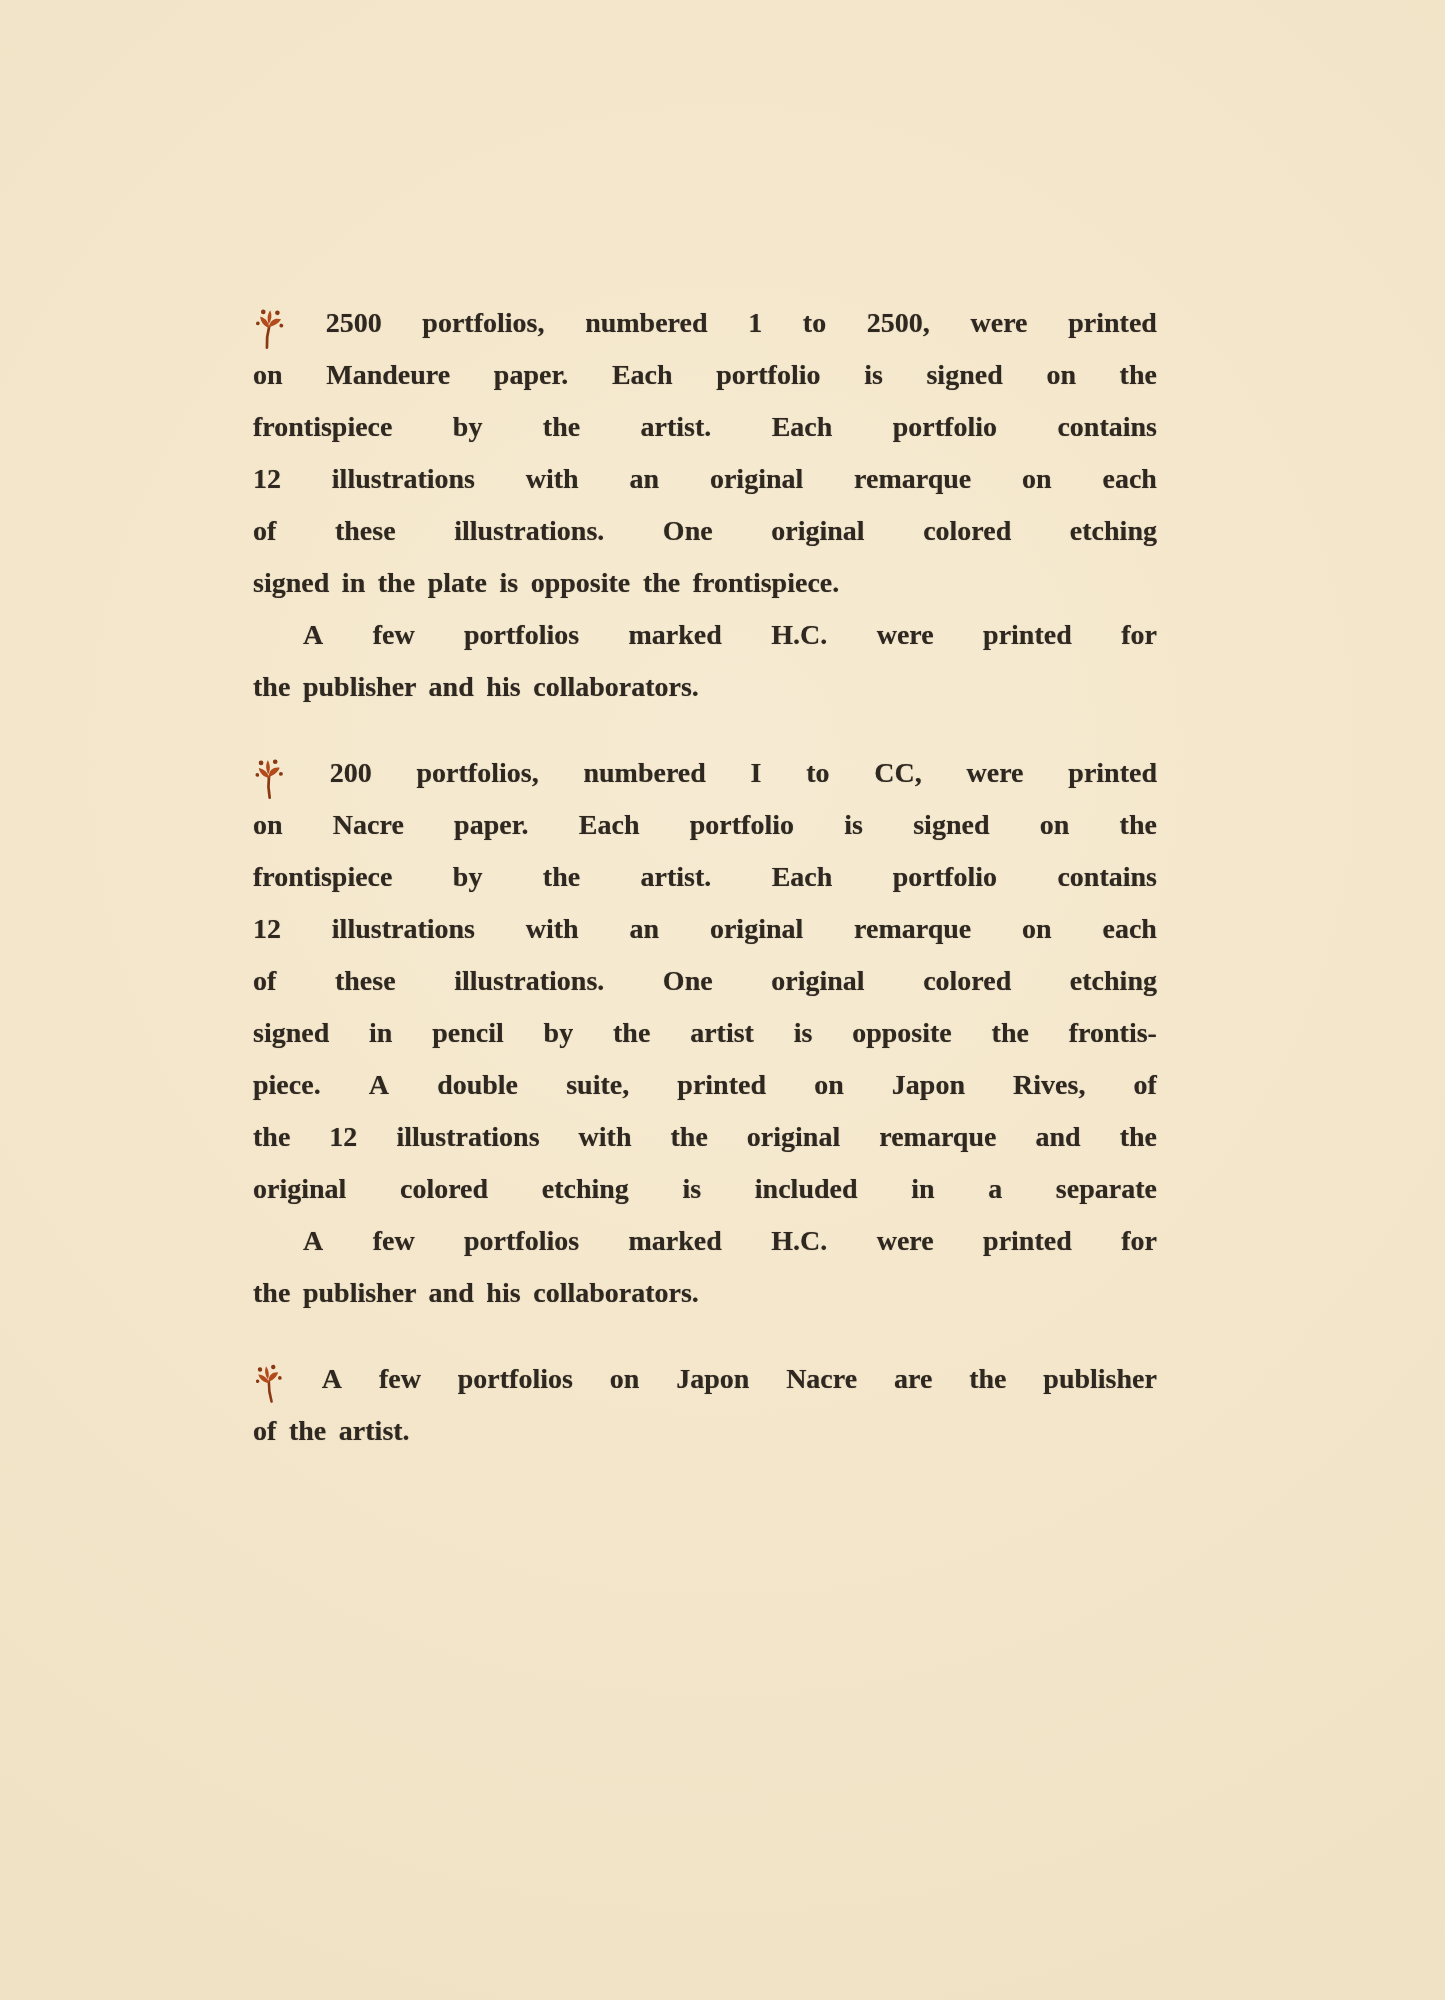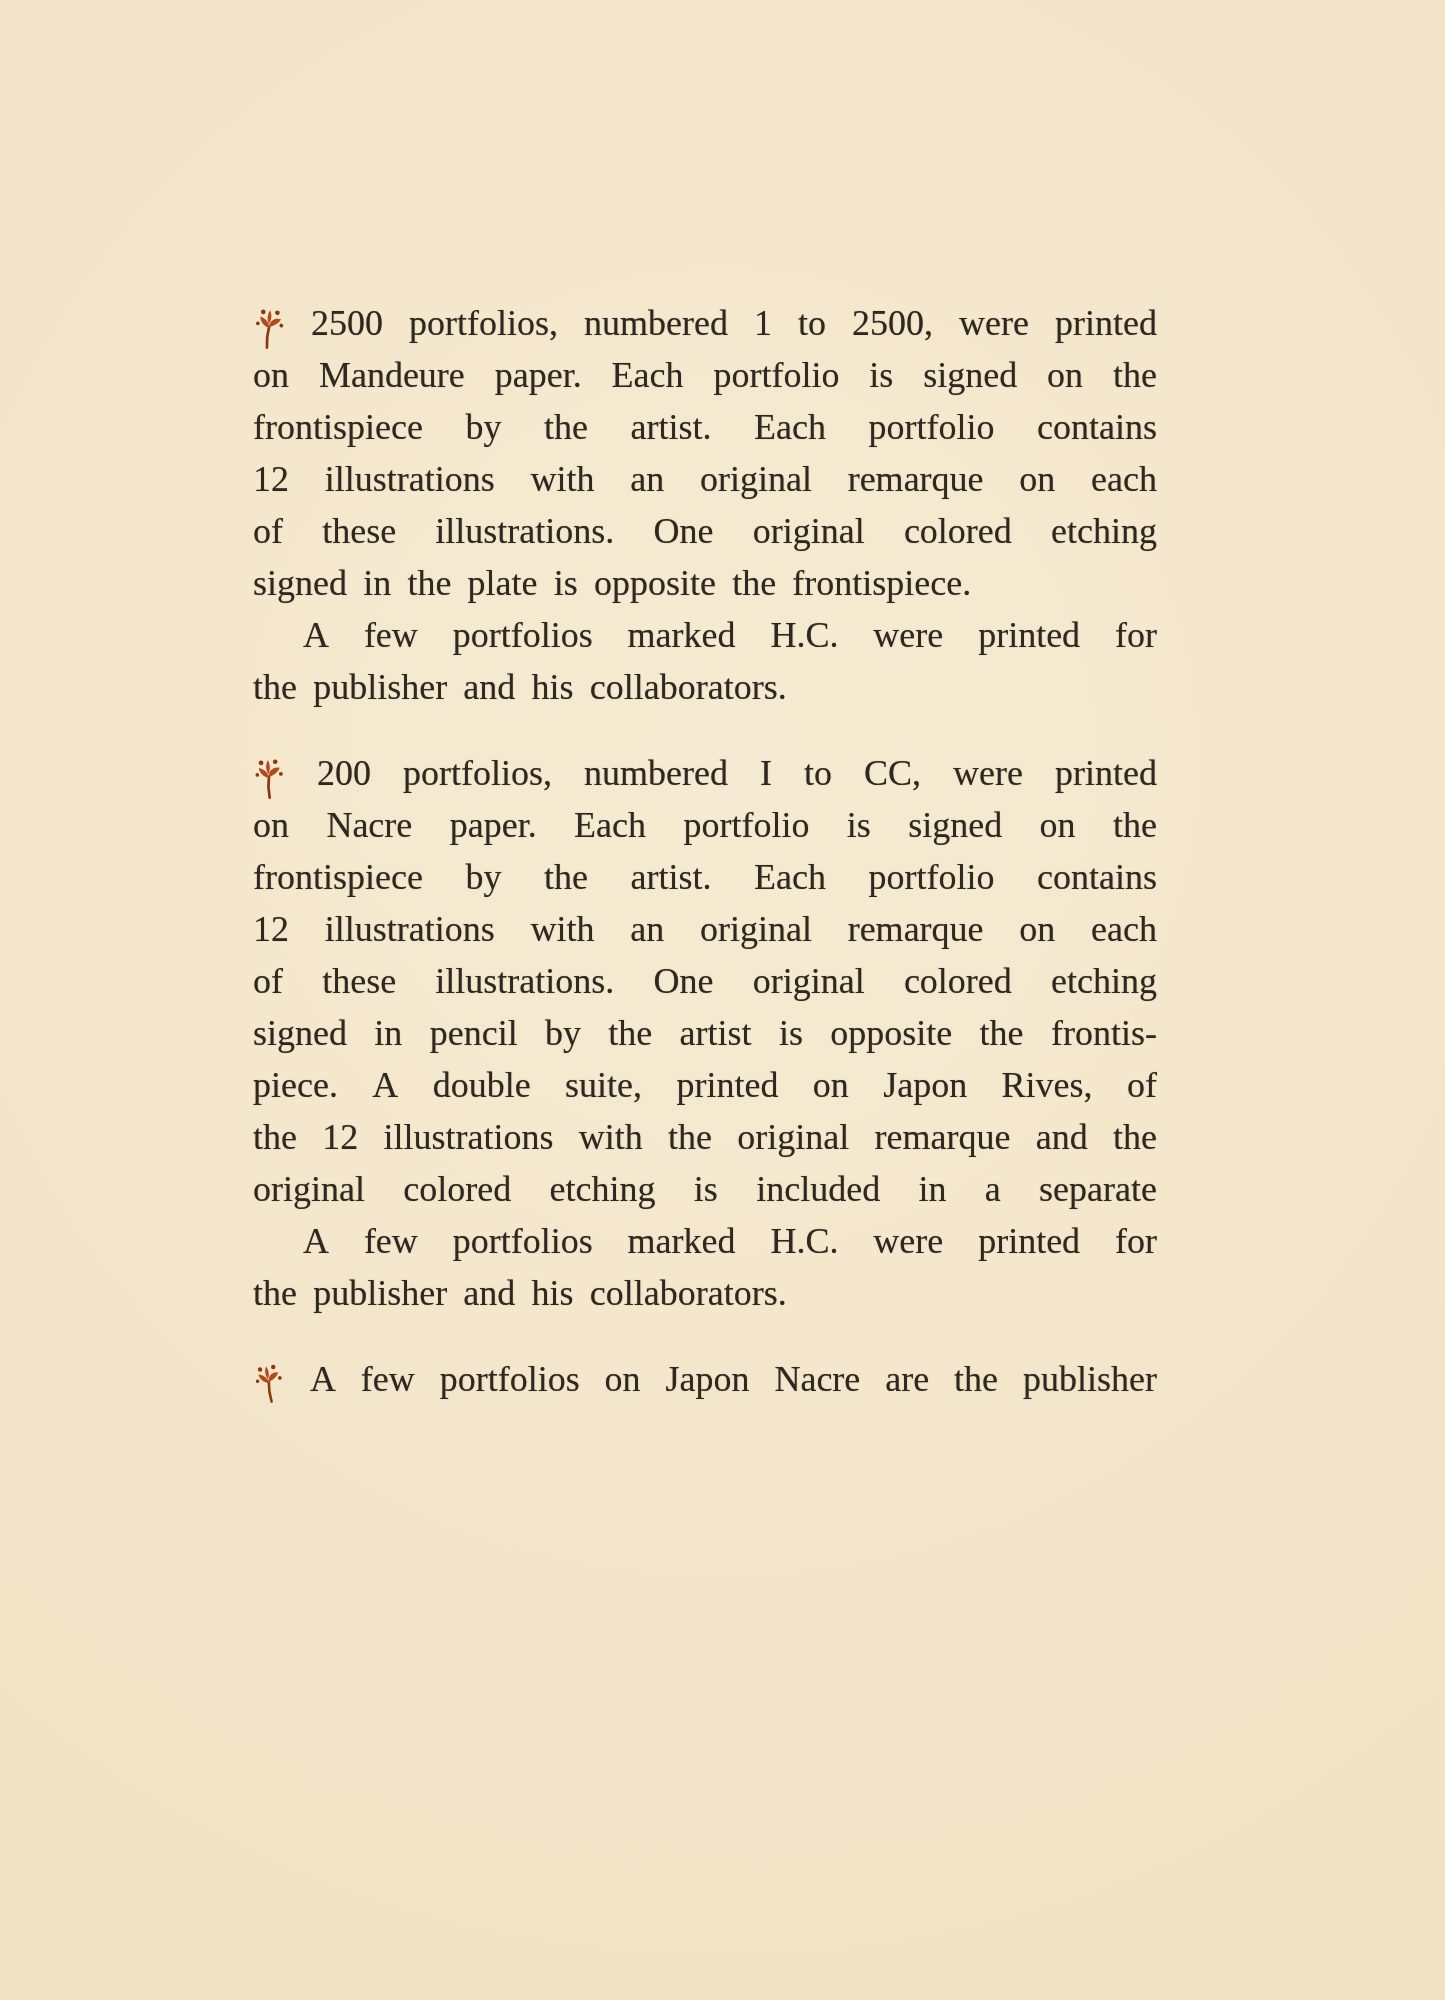--- a/index.html
+++ b/index.html
@@ -19,23 +19,24 @@
   .page {
     position: absolute;
     inset: 0;
   }
   .text-block {
     position: absolute;
     left: 253px;
     top: 297px;
     width: 904px;
     color: #2f2820;
-    font-size: 36px;
+    font-size: 28px;
     line-height: 52px;
     text-shadow: 0 0 1px rgba(47, 40, 32, 0.45);
+    font-weight: bold;
   }
   .para + .para {
     margin-top: 34px;
   }
   .line {
     height: 52px;
     white-space: nowrap;
   }
   .line.just {
     display: flex;
@@ -267,15 +268,16 @@
           <span class="w">A</span>
           <span class="w">few</span>
           <span class="w">portfolios</span>
           <span class="w">on</span>
           <span class="w">Japon</span>
           <span class="w">Nacre</span>
           <span class="w">are</span>
           <span class="w">the</span>
           <span class="w">publisher</span>
         </div>
+        <div class="line ragged"><span>of the artist.</span></div>
       </div>
     </section>
 </main>
 
 </body></html>

